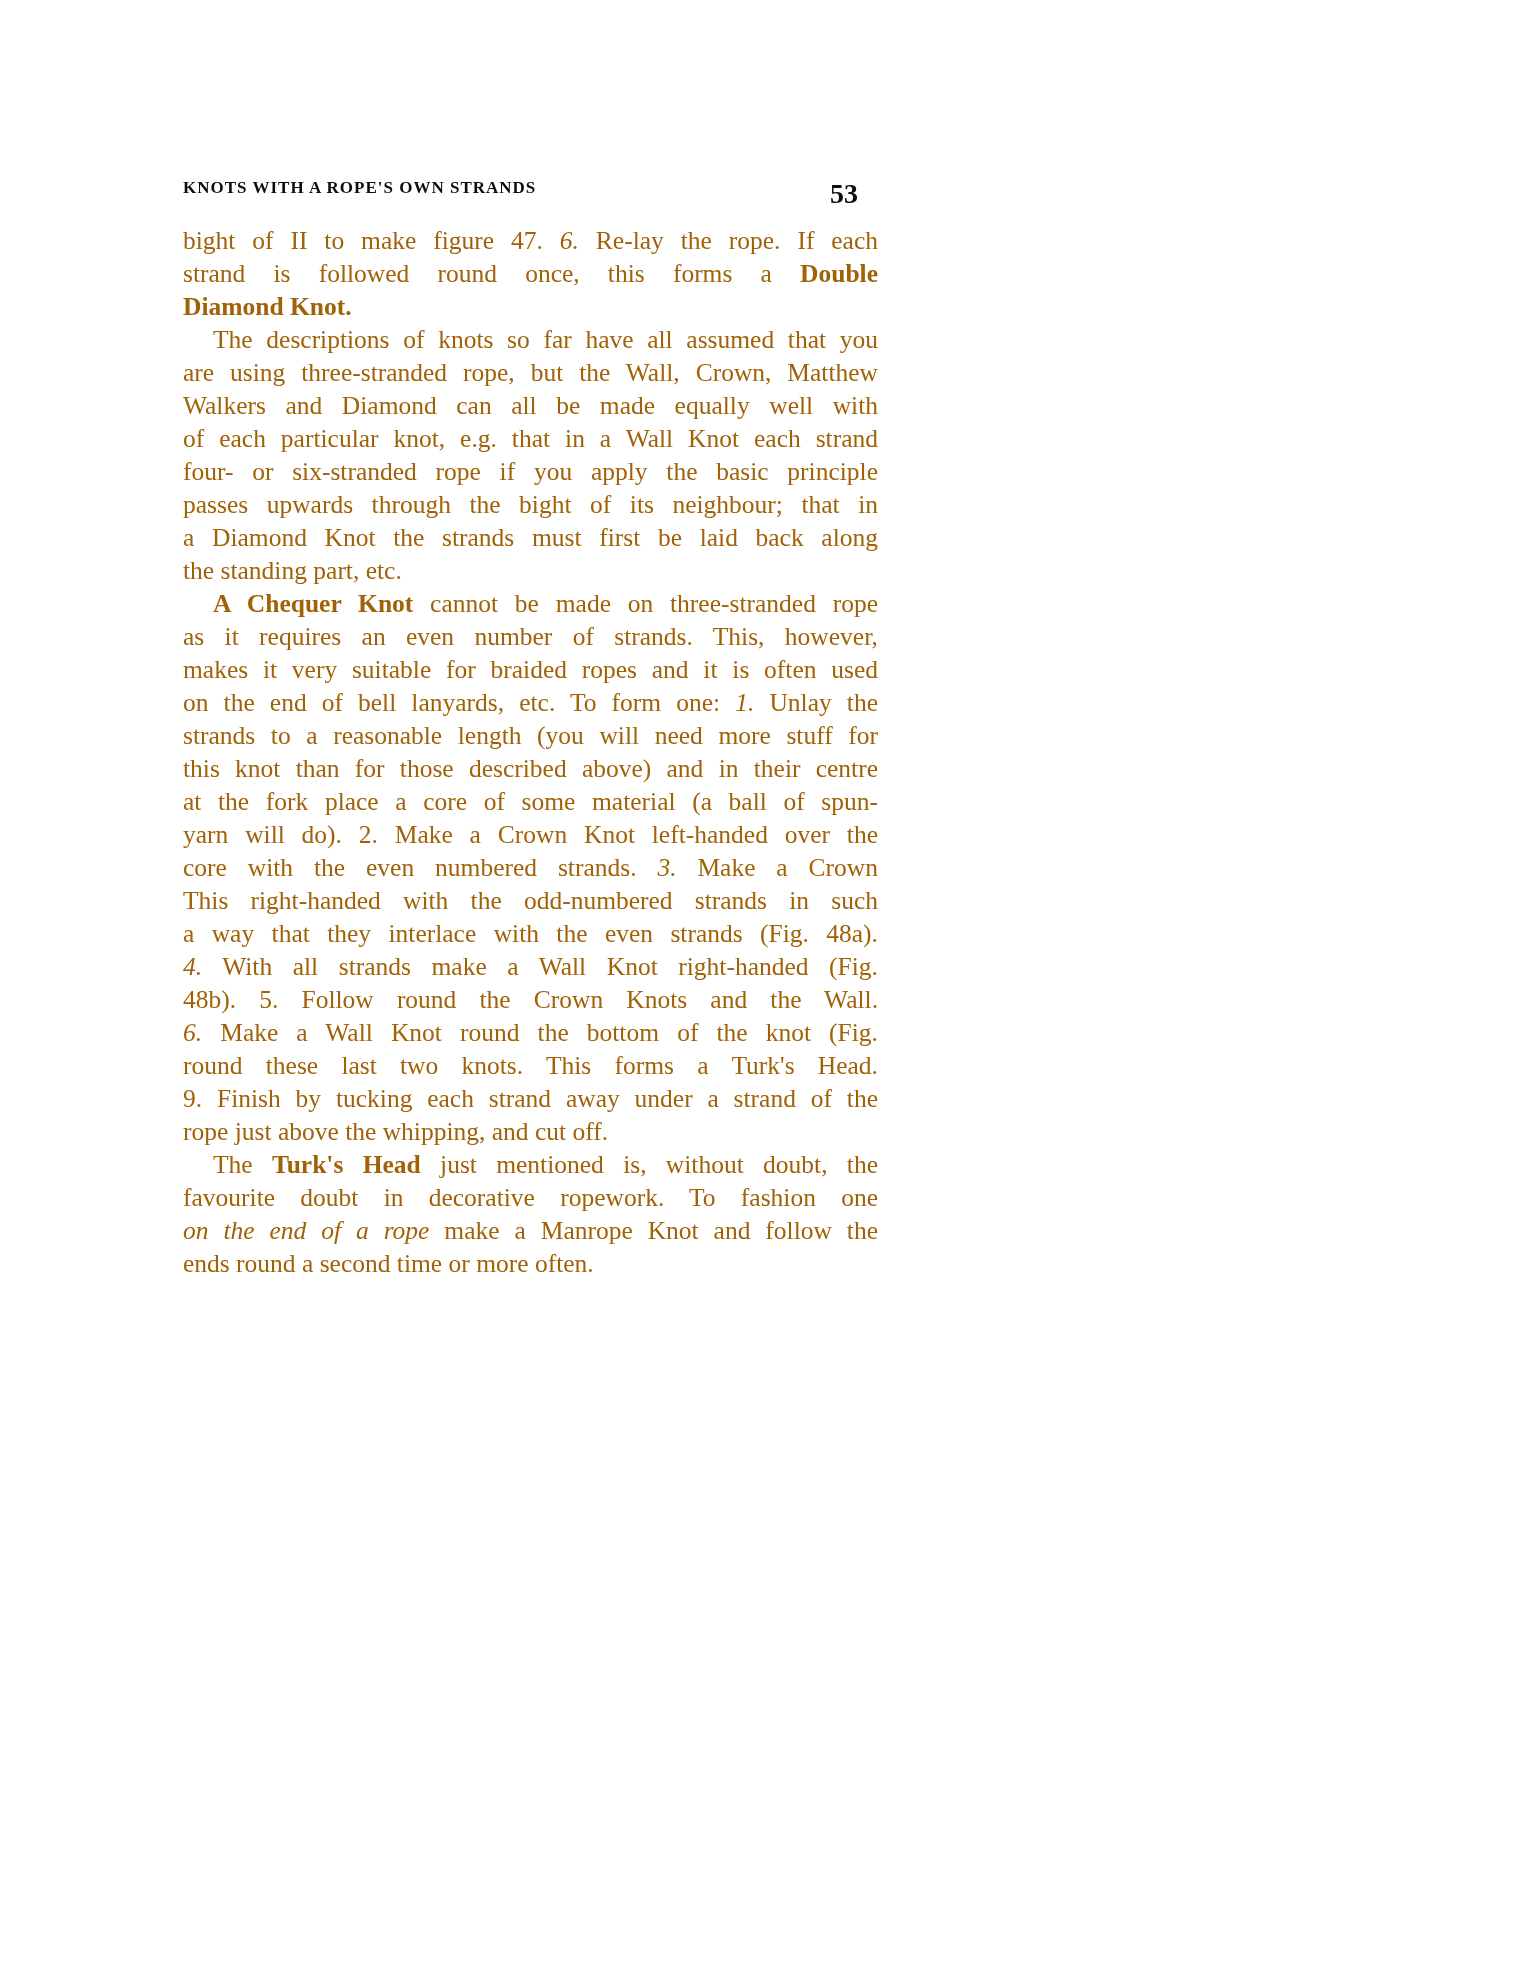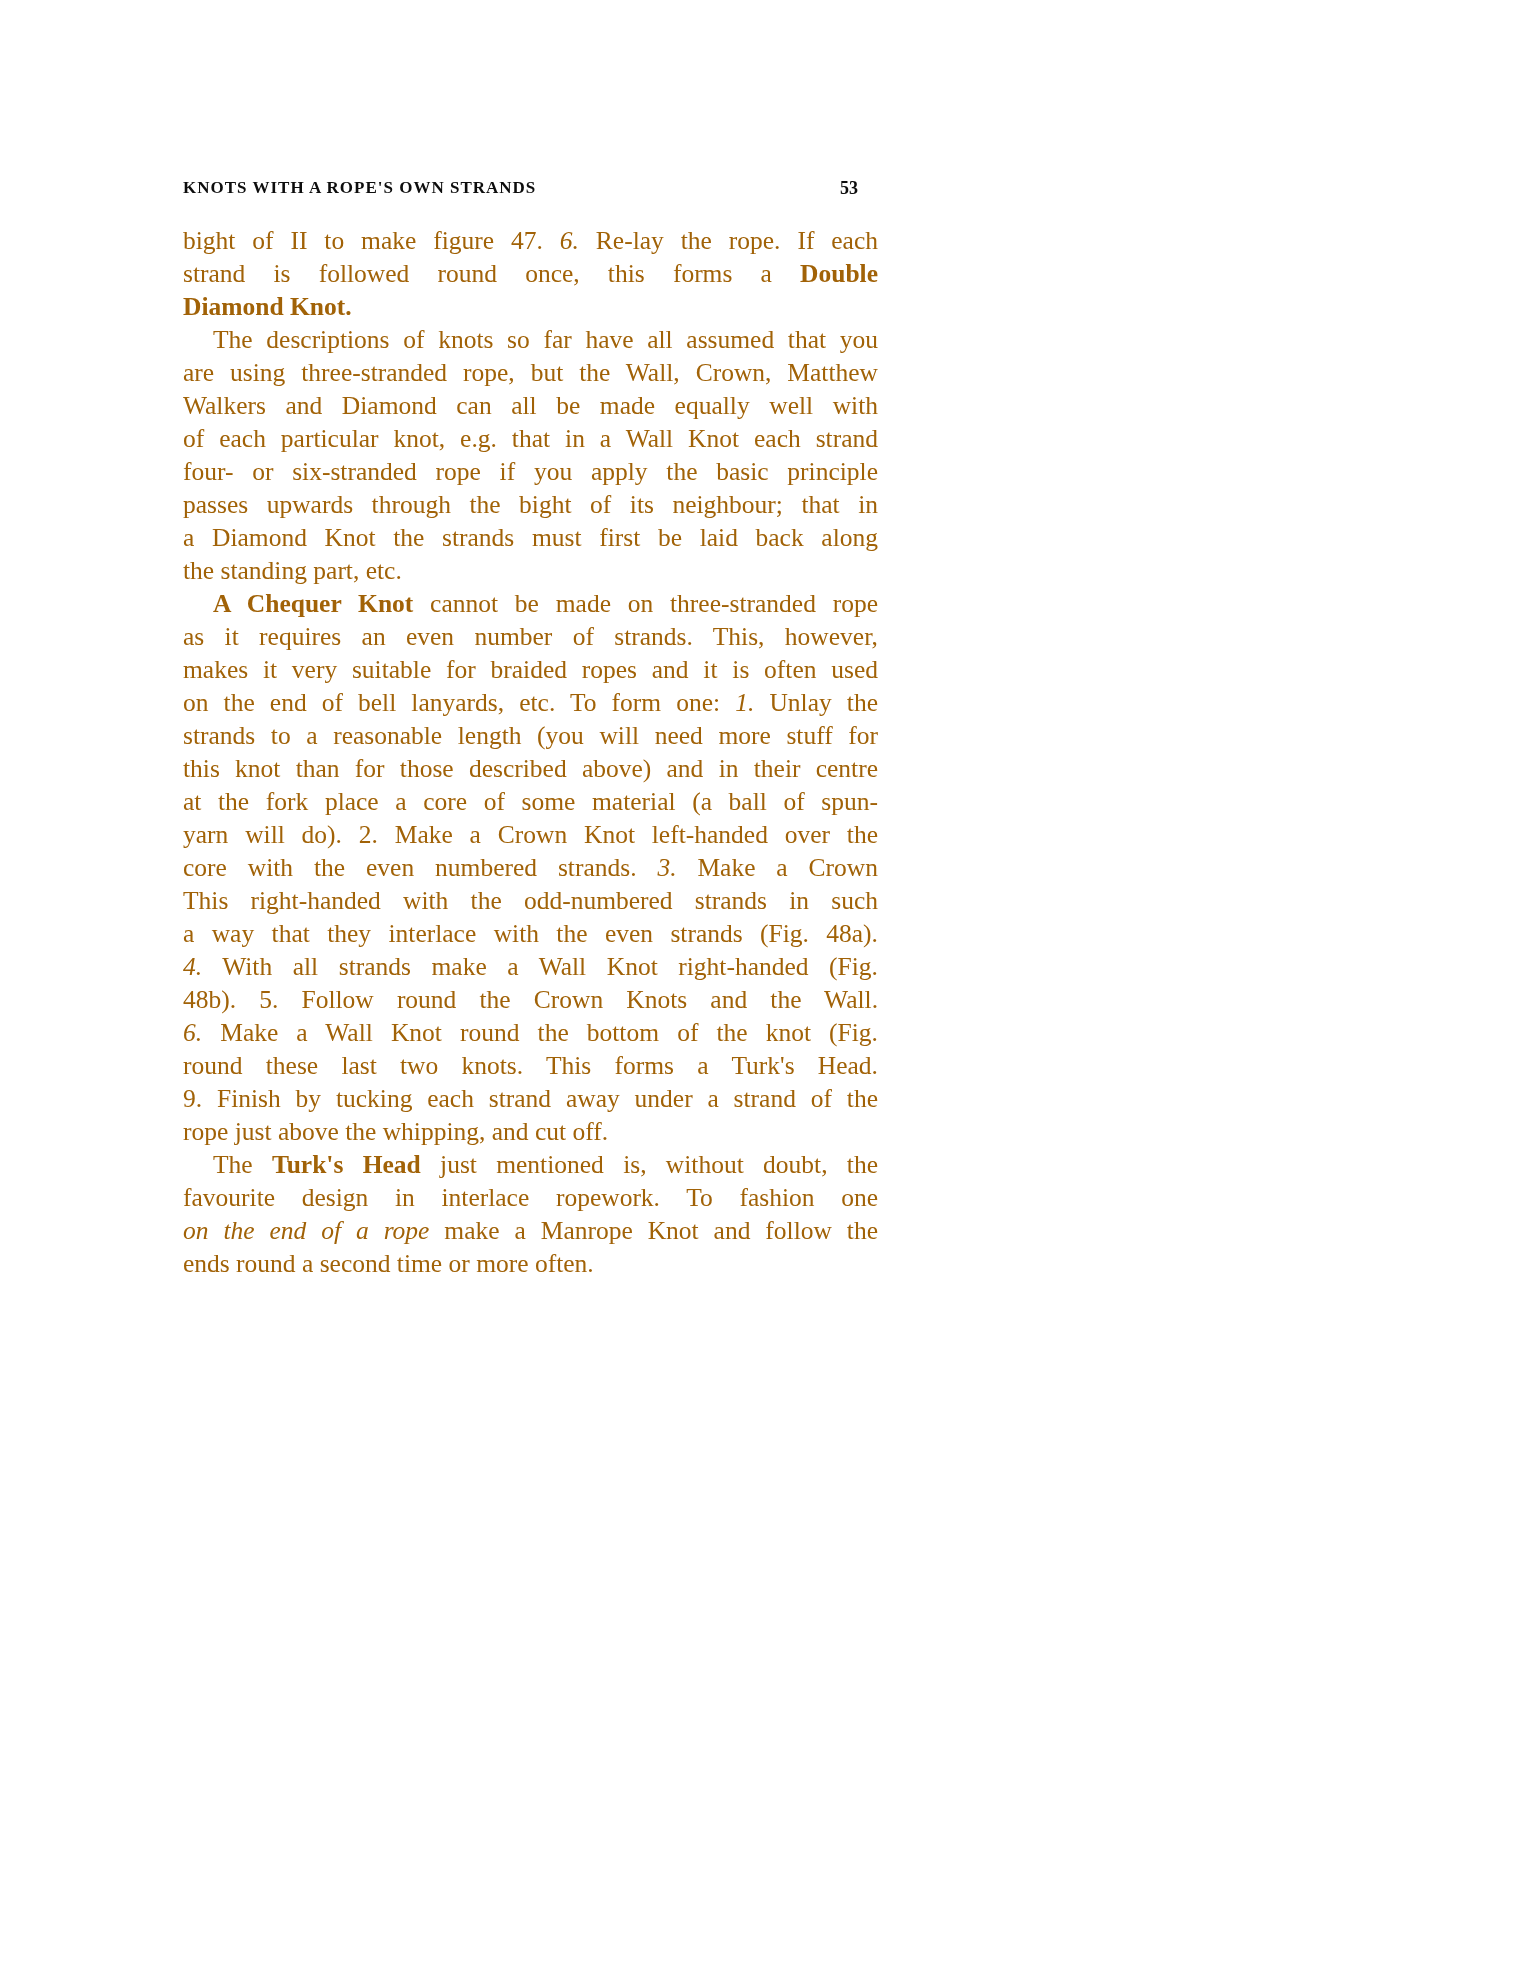--- a/index.html
+++ b/index.html
@@ -36,21 +36,21 @@
     font-weight: bold;
     font-size: 17px;
     letter-spacing: 1px;
     white-space: nowrap;
   }
   .page-number {
     position: absolute;
     right: 20px;
     top: 0;
     font-weight: bold;
-    font-size: 18px;
+    font-size: 28px;
   }
   .body-text {
     position: absolute;
     left: 183px;
     top: 224px;
     width: 695px;
     font-size: 25.5px;
     color: #0f0f0f;
   }
   .paragraph {
@@ -113,18 +113,18 @@
         <div class="line"><span class="seg-n">a way that they interlace with the even strands (Fig. 48a).</span></div>
         <div class="line"><span class="seg-i">4.</span><span class="seg-n"> With all strands make a Wall Knot right-handed (Fig.</span></div>
         <div class="line"><span class="seg-n">48b). 5. Follow round the Crown Knots and the Wall.</span></div>
         <div class="line"><span class="seg-i">6.</span><span class="seg-n"> Make a Wall Knot round the bottom of the knot (Fig.</span></div>
         <div class="line"><span class="seg-n">round these last two knots. This forms a Turk's Head.</span></div>
         <div class="line"><span class="seg-n">9. Finish by tucking each strand away under a strand of the</span></div>
         <div class="line last"><span class="seg-n">rope just above the whipping, and cut off.</span></div>
       </div>
       <div class="paragraph">
         <div class="line indent"><span class="seg-n">The </span><span class="seg-b">Turk's Head</span><span class="seg-n"> just mentioned is, without doubt, the</span></div>
-        <div class="line"><span class="seg-n">favourite design in interlace ropework. To fashion one</span></div>
+        <div class="line"><span class="seg-n">favourite doubt in decorative ropework. To fashion one</span></div>
         <div class="line"><span class="seg-i">on the end of a rope</span><span class="seg-n"> make a Manrope Knot and follow the</span></div>
         <div class="line last"><span class="seg-n">ends round a second time or more often.</span></div>
       </div>
     </div>
 </div>
 
 </body></html>

